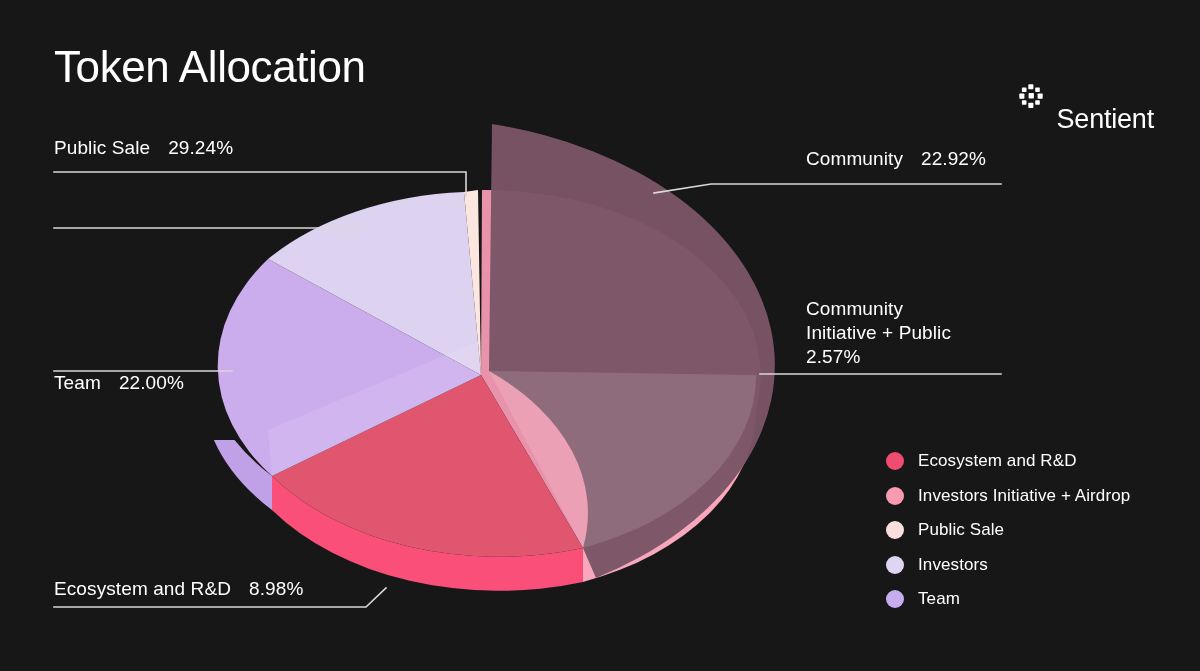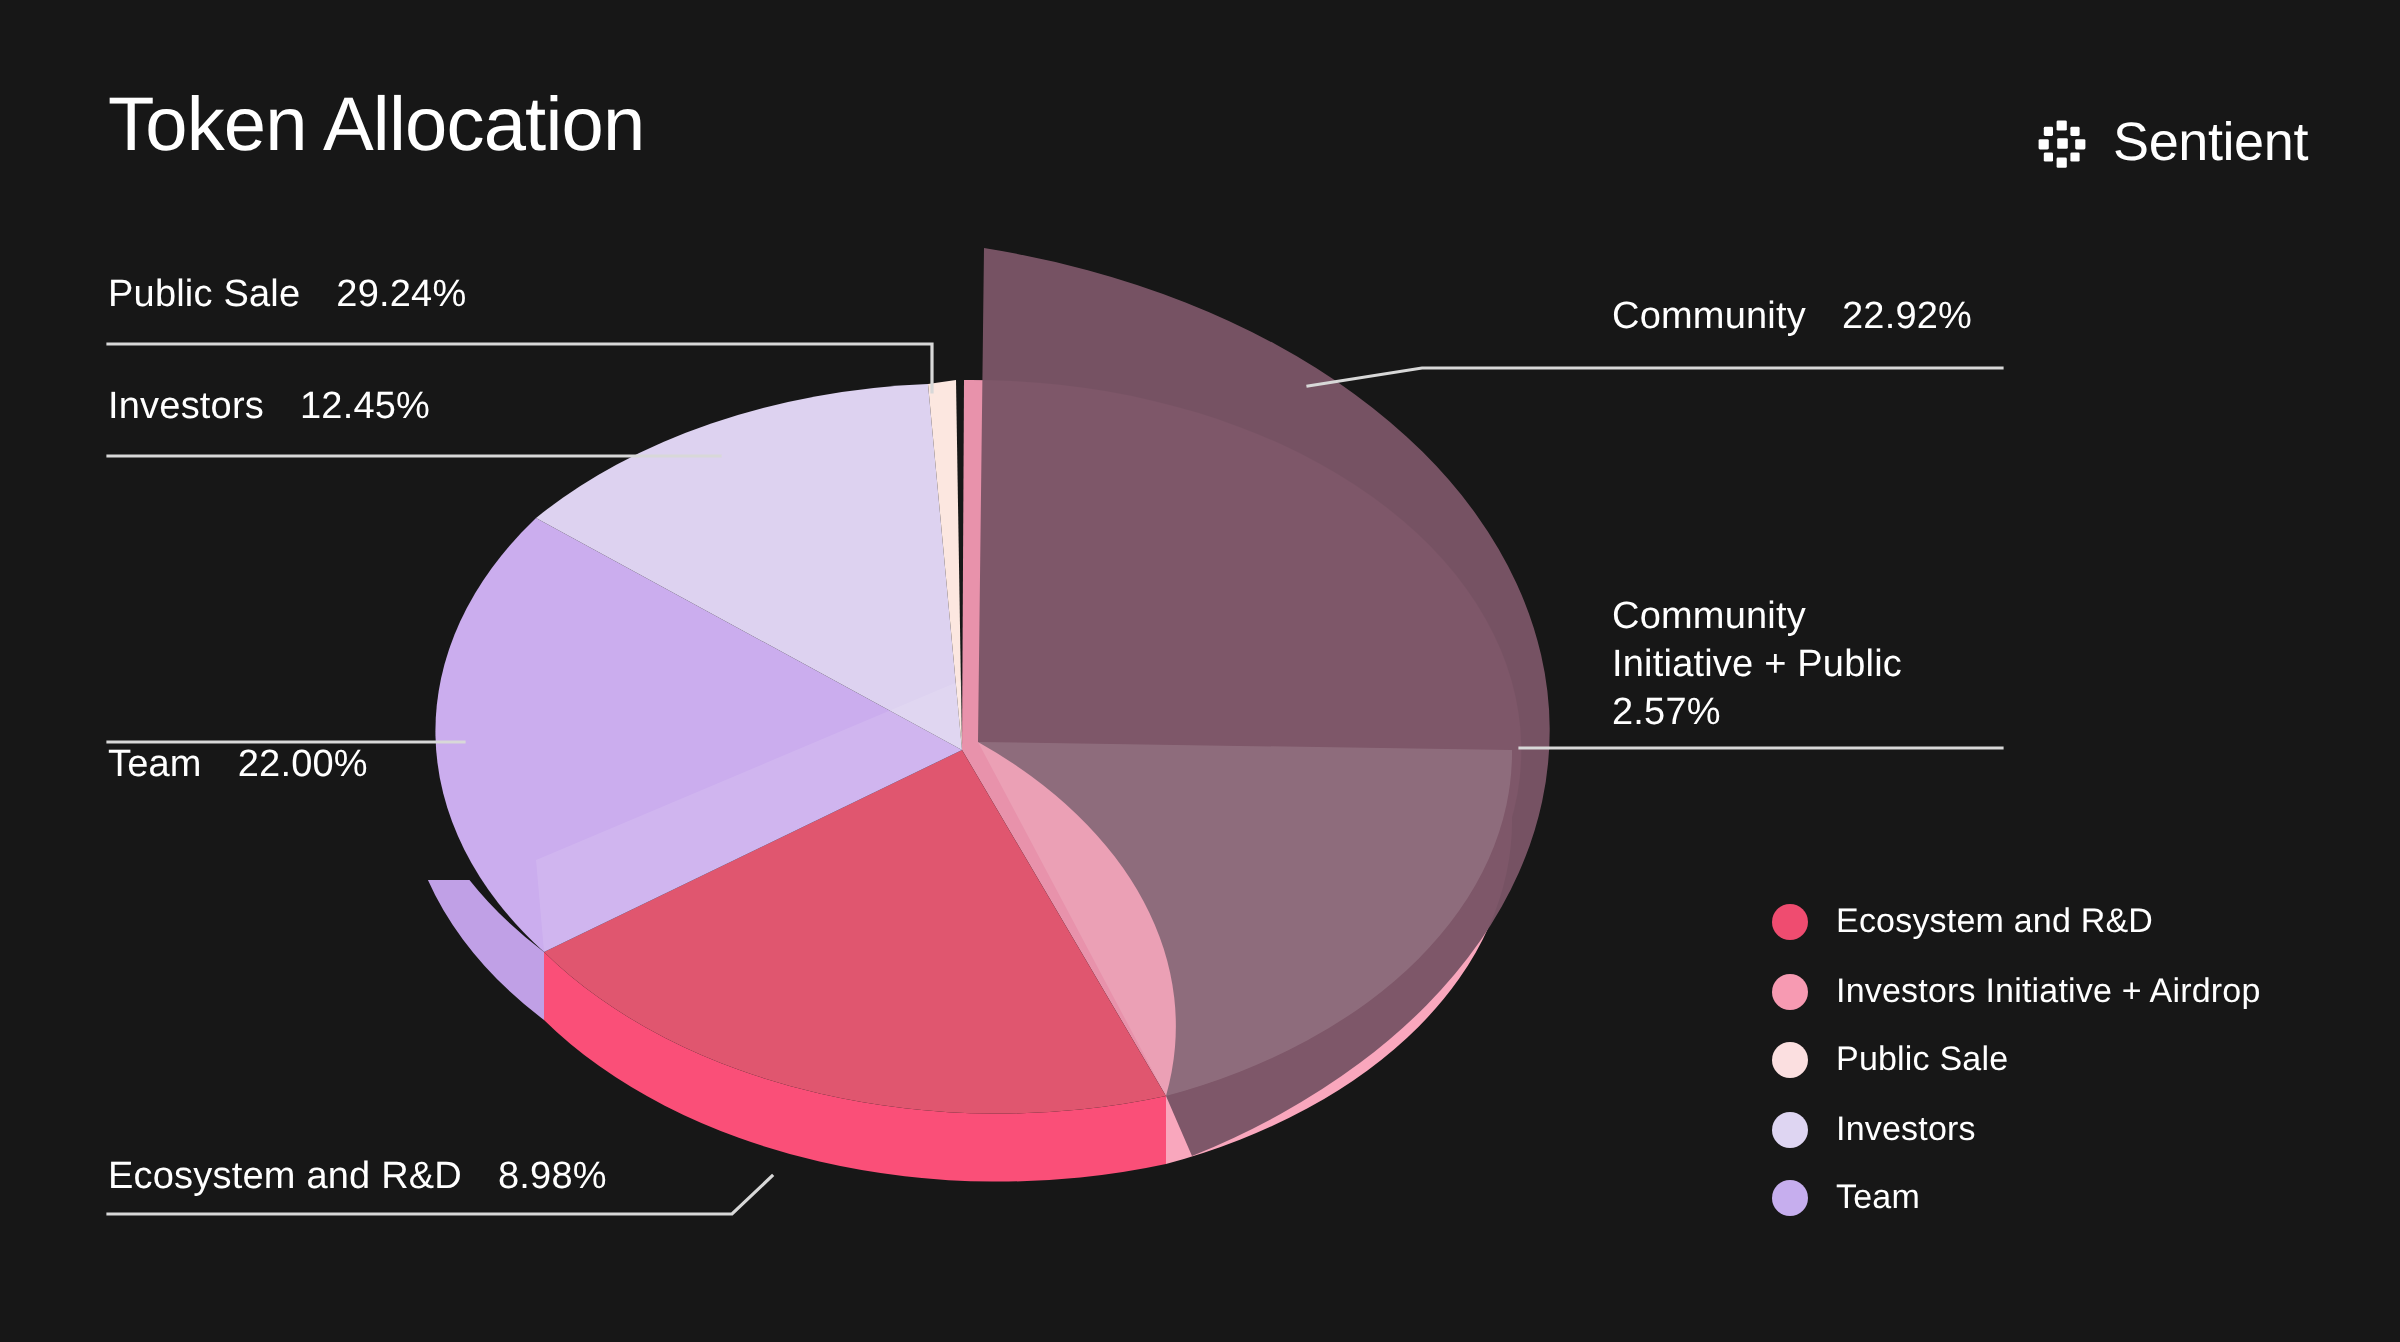--- a/index.html
+++ b/index.html
@@ -14,40 +14,41 @@
     background: #171717;
     overflow: hidden;
     font-family: "Liberation Sans", sans-serif;
     color: #ffffff;
   }
   
   #page-title {
     position: absolute;
     left: 54px;
     top: 42px;
-    font-size: 38px;
+    font-size: 44px;
     font-weight: 400;
     letter-spacing: -0.4px;
     color: #ffffff;
     white-space: nowrap;
   }
   #brand {
     position: absolute;
     right: 46px;
     top: 56px;
     display: flex;
     align-items: center;
     gap: 13px;
   }
   #brand-name {
     font-size: 27px;
     font-weight: 400;
     letter-spacing: -0.2px;
     color: #ffffff;
     white-space: nowrap;
+    margin-top: 48px;
   }
   .brand-mark { width: 26px; height: 26px; display: block; }
 
   
   #chart-stage {
     position: absolute;
     left: 0; top: 0;
     width: 1200px; height: 671px;
   }
   #pie-svg { position: absolute; left: 0; top: 0; }
@@ -184,23 +185,20 @@
 
         <path d="M 1001 374 L 760 374"></path>
       </g>
     </svg>
   </div>
 
   <div class="callout" id="callout-public-sale">
     <span class="name">Public Sale</span><span class="pct">29.24%</span>
   </div>
 
-  <div class="callout" id="callout-investors">
-    <span class="name">Investors</span><span class="pct">12.45%</span>
-  </div>
 
   <div class="callout" id="callout-team">
     <span class="name">Team</span><span class="pct">22.00%</span>
   </div>
 
   <div class="callout" id="callout-ecosystem">
     <span class="name">Ecosystem and R&amp;D</span><span class="pct">8.98%</span>
   </div>
 
   <div class="callout" id="callout-community">

